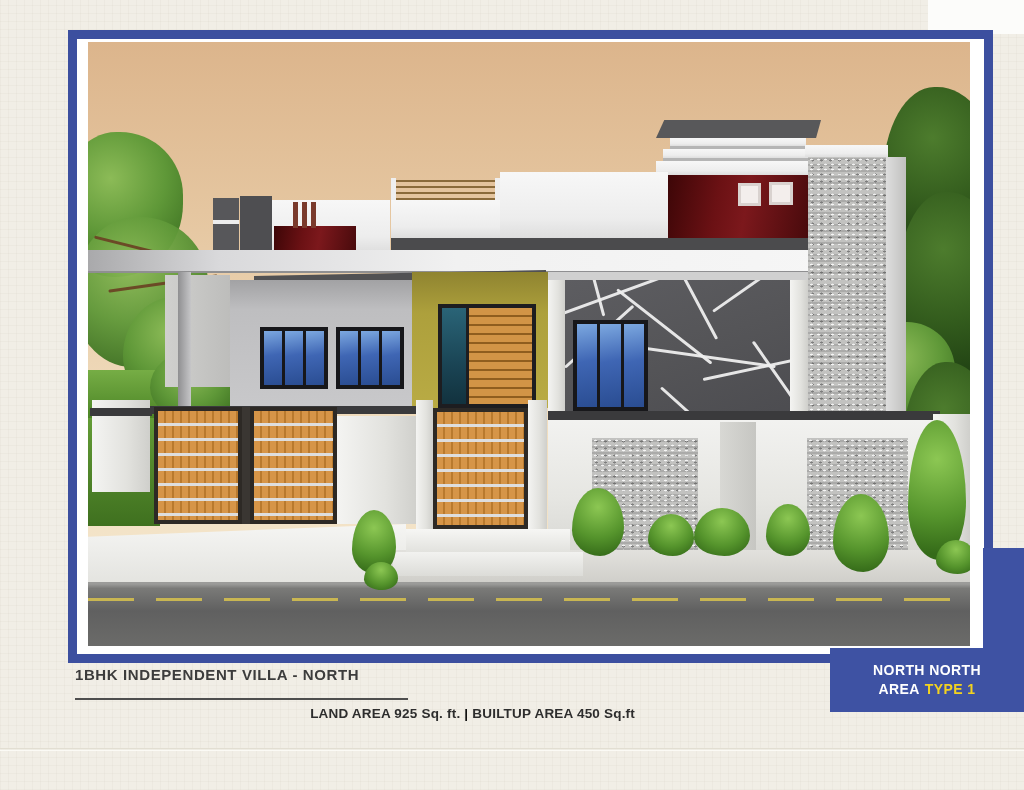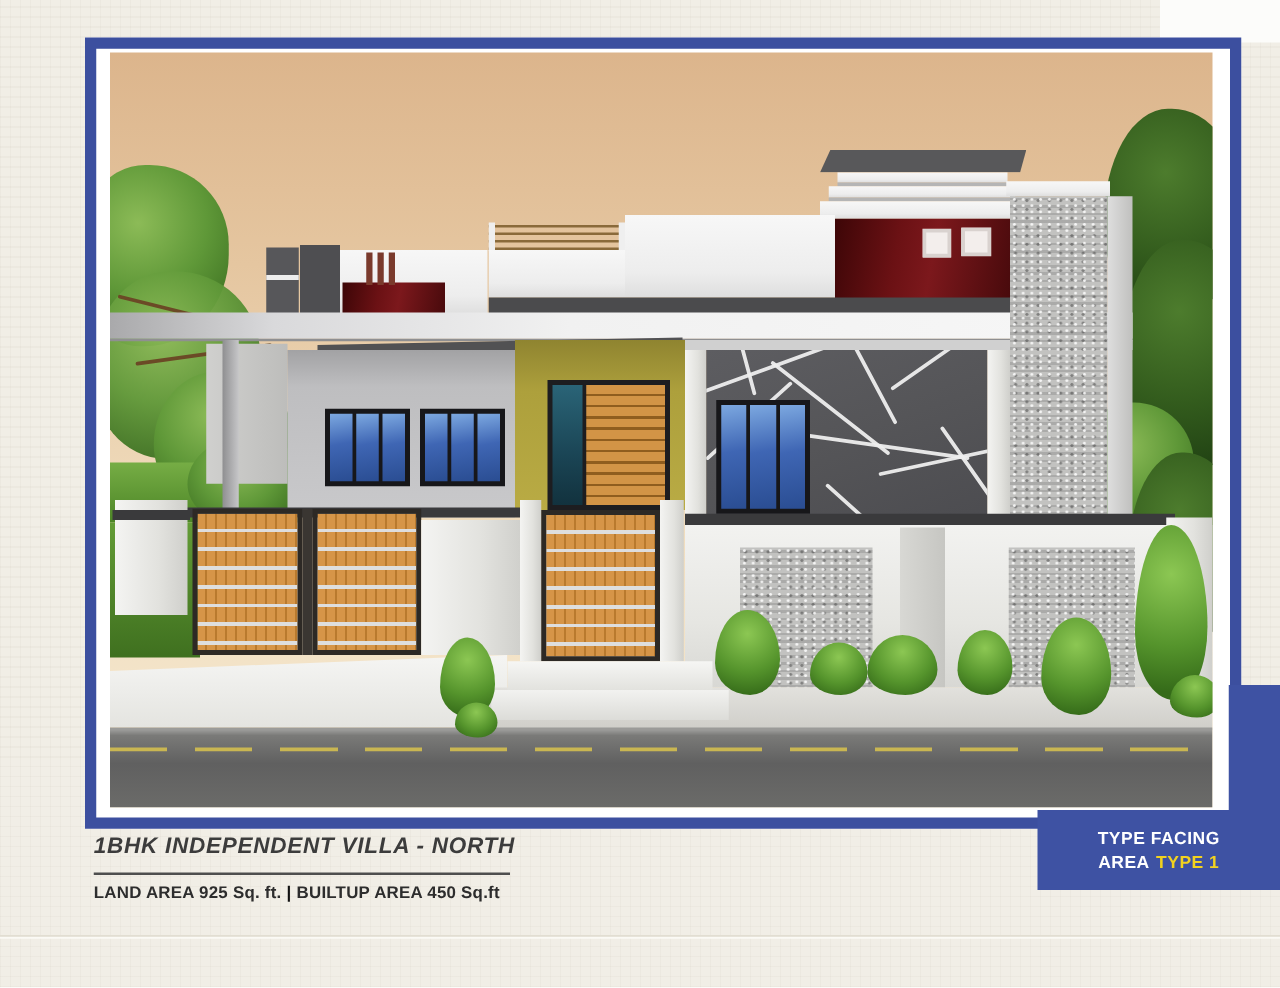--- a/index.html
+++ b/index.html
@@ -40,23 +40,23 @@
   .gate{border:4px solid #2d2925;box-sizing:border-box;
     background-image:repeating-linear-gradient(180deg, rgba(0,0,0,0) 0 12px, #dedede 12px 15px),
       repeating-linear-gradient(90deg,#d69548 0 6px,#b97a2e 6px 8px);}
   .win{background:#17171a;display:flex;gap:3px;padding:4px;box-sizing:border-box;}
   .pane{flex:1;background:linear-gradient(170deg,#7ca8e0 0%,#3f66b4 45%,#2a4d92 100%);}
   .fline{position:absolute;background:rgba(238,238,238,.95);height:3px;transform-origin:left center;border-radius:2px;}
   .rail-bar{background:#3a3a3c;}
   .pillar{background:linear-gradient(90deg,#f4f4f2 0%,#e2e2de 60%,#cfcfcb 100%);}
 
   
-  .caption-title{left:75px;top:666px;width:560px;color:#3c3c3c;font-size:18px;font-weight:600;letter-spacing:.6px;font-style:italic;}
+  .caption-title{left:75px;top:666px;width:560px;color:#3c3c3c;font-size:15px;font-weight:600;letter-spacing:.6px;}
   .caption-rule{left:75px;top:698px;width:333px;height:2px;background:#4e4e4e;}
-  .caption-sub{left:75px;top:706px;width:560px;color:#2d2d2d;font-size:13.5px;font-weight:600;letter-spacing:.2px;}
+  .caption-sub{left:75px;top:706px;width:560px;color:#2d2d2d;font-size:13.5px;font-weight:600;letter-spacing:.2px;text-align:right;}
   .caption-sub .sep{font-weight:bold;color:#111;padding:0 4px;}
 
   
   .badge-tab{left:983px;top:548px;width:41px;height:110px;background:#3e52a3;}
   .badge{left:830px;top:648px;width:194px;height:64px;background:#3e52a3;
     display:flex;flex-direction:column;justify-content:center;align-items:center;
     color:#ffffff;font-weight:bold;font-size:14px;letter-spacing:.4px;line-height:1.35;}
   .badge .hl{color:#f2d21f;margin-left:5px;}
   .badge-row{display:flex;}
 
@@ -210,21 +210,21 @@
   </div>
 
   <div class="abs caption-title">1BHK INDEPENDENT VILLA - NORTH</div>
   <div class="abs caption-rule"></div>
   <div class="abs caption-sub">
     <span>LAND AREA 925 Sq. ft.</span><span class="sep">|</span><span>BUILTUP AREA 450 Sq.ft</span>
   </div>
 
   <div class="abs badge-tab"></div>
   <div class="abs badge">
-    <div>TYPE FACING</div>
+    <div>NORTH NORTH</div>
     <div class="badge-row">
       <span>AREA</span>
       <span class="hl">TYPE 1</span>
     </div>
   </div>
 
   <div class="abs divider"></div>
 
 </div>
 

